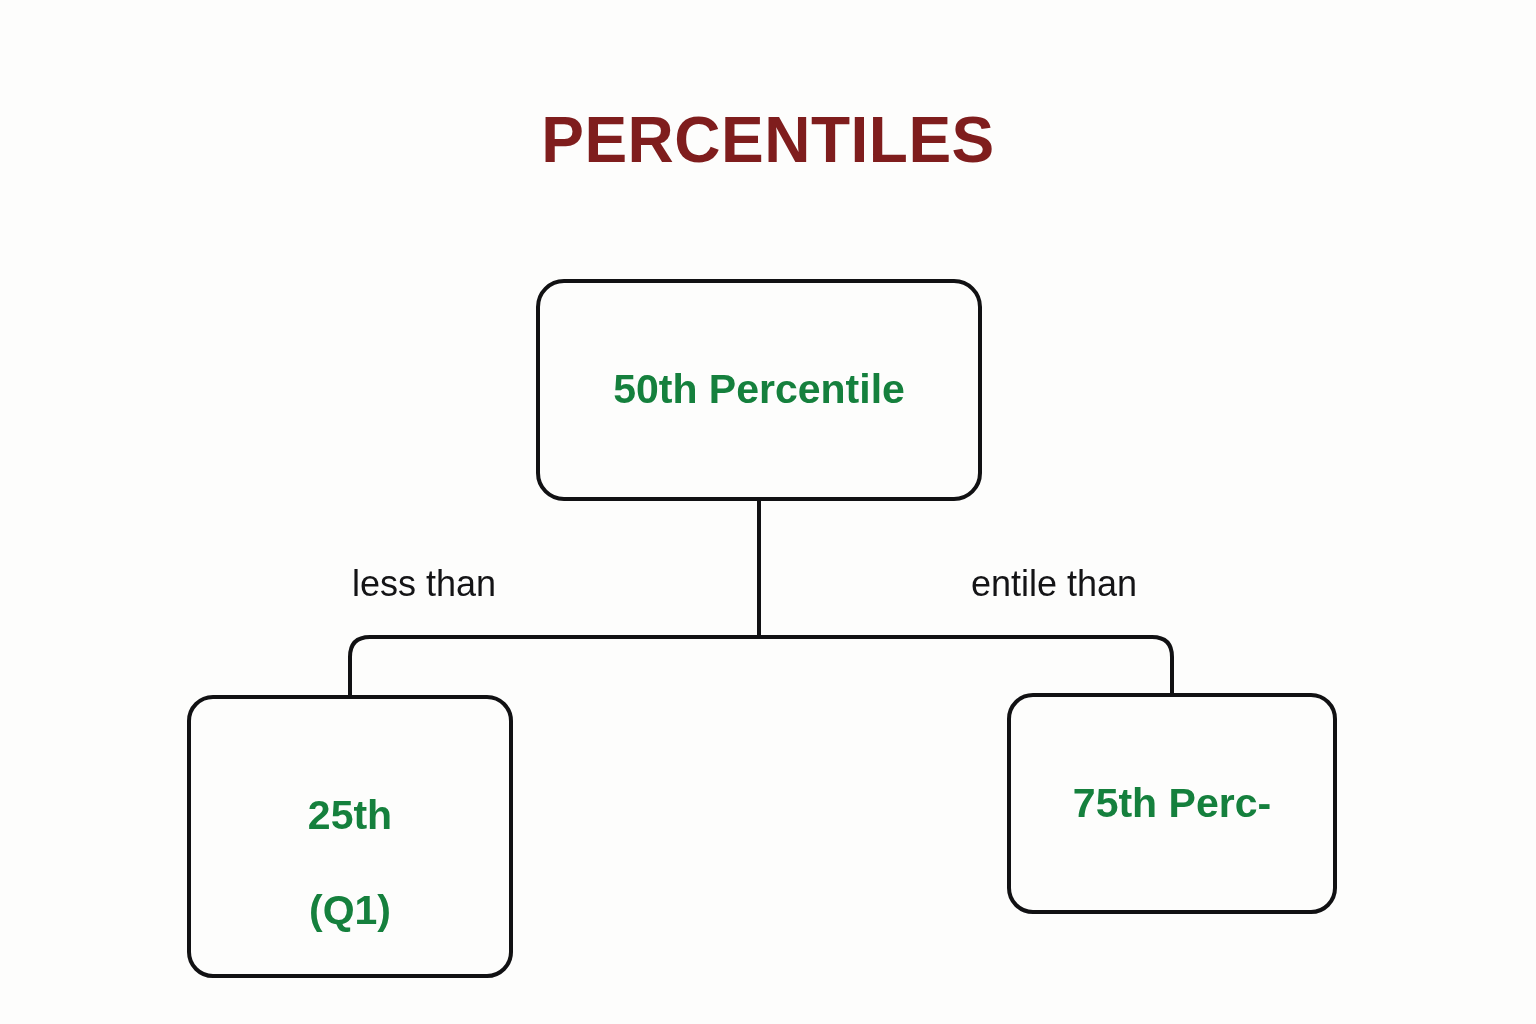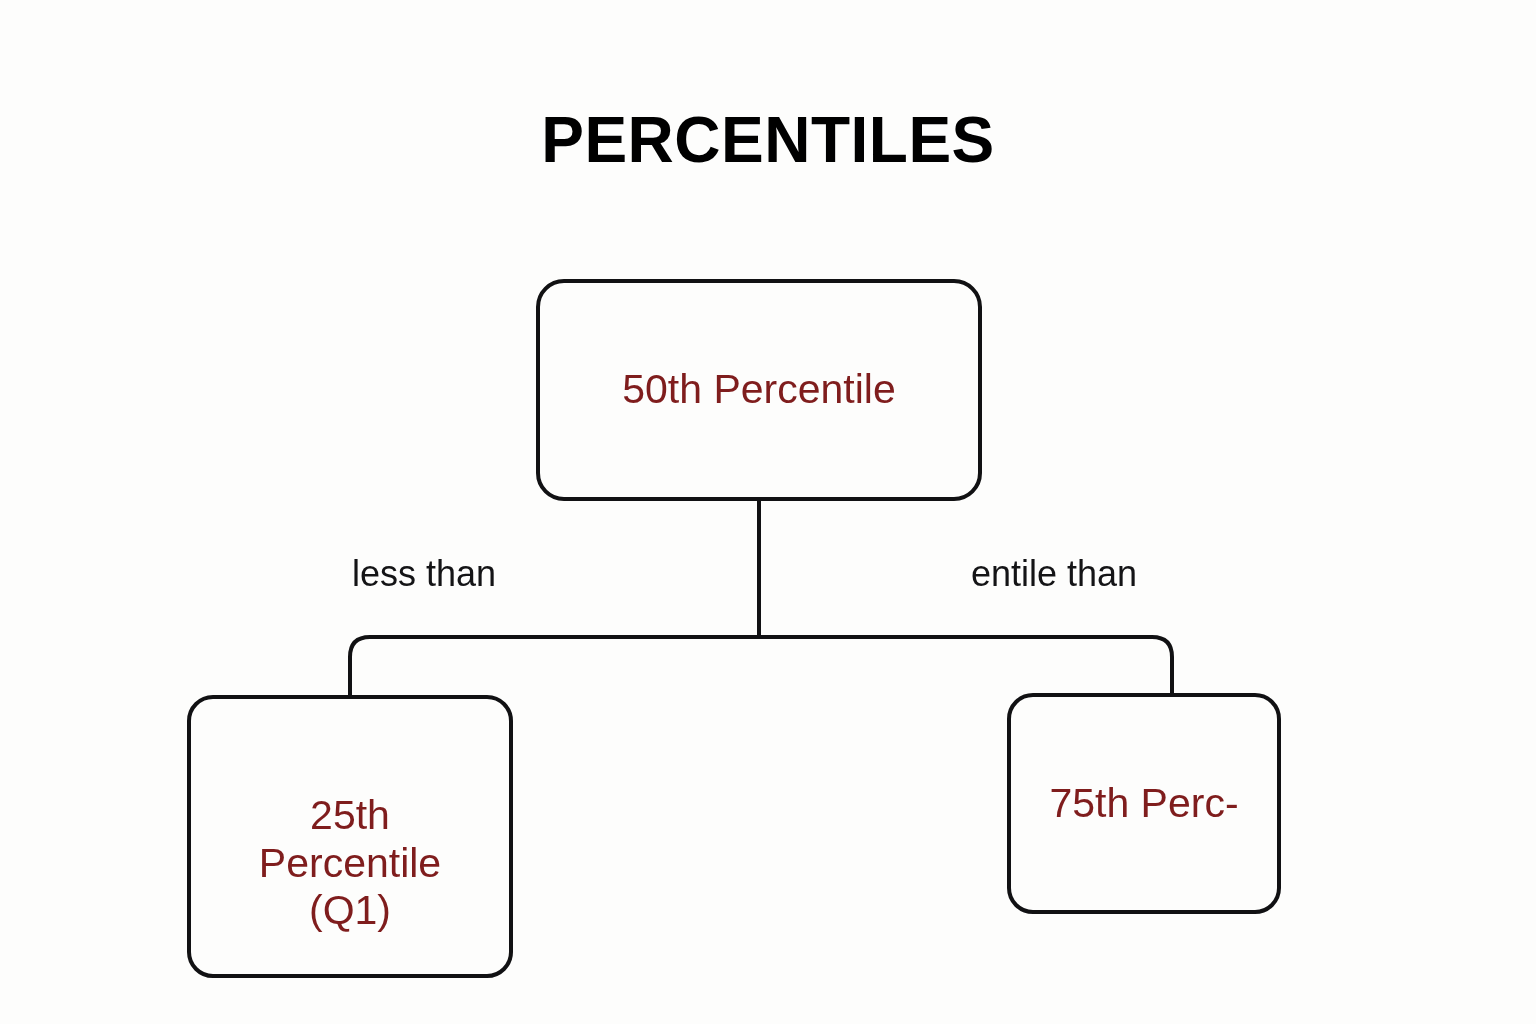--- a/index.html
+++ b/index.html
@@ -25,21 +25,21 @@
   
   #diagram-title {
     position: absolute;
     left: 0;
     top: 108px;
     width: 1536px;
     text-align: center;
     font-size: 64px;
     font-weight: 700;
     letter-spacing: 0.5px;
-    color: #000000;
+    color: #7f1d1d;
     line-height: 1;
     white-space: nowrap;
   }
 
   
   #connectors {
     position: absolute;
     left: 0;
     top: 0;
     width: 1536px;
@@ -51,22 +51,22 @@
   .node {
     position: absolute;
     box-sizing: border-box;
     background: #fdfdfc;
     border: 4px solid #111113;
     border-radius: 26px;
     display: flex;
     align-items: center;
     justify-content: center;
     text-align: center;
-    color: #7f1d1d;
-    font-weight: 400;
+    color: #15803d;
+    font-weight: 700;
     line-height: 1.16;
   }
 
   #node-median {
     left: 536px;
     top: 279px;
     width: 446px;
     height: 222px;
     font-size: 41px;
     border-radius: 28px;
@@ -85,33 +85,34 @@
     position: relative;
     z-index: 3;
     transform: translateY(27px);
     background: #fdfdfc;
     padding: 2px 6px;
   }
 
   #node-q3 {
     left: 1007px;
     top: 693px;
-    width: 274px;
+    width: 330px;
     height: 221px;
     font-size: 41px;
   }
 
   
   .edge-label {
     position: absolute;
     font-size: 36px;
     font-weight: 400;
     color: #141416;
     white-space: nowrap;
     line-height: 1;
+    margin-top: 10px;
   }
 
   #edge-label-less {
     left: 352px;
     top: 556px;
   }
 
   #edge-label-greater {
     left: 971px;
     top: 556px;
@@ -131,21 +132,21 @@
     <path d="M 350,695 L 350,657 Q 350,637 370,637 L 759,637" fill="none" stroke="#111113" stroke-width="4" stroke-linecap="butt"></path>
 
     <path d="M 759,637 L 1152,637 Q 1172,637 1172,657 L 1172,695" fill="none" stroke="#111113" stroke-width="4" stroke-linecap="butt"></path>
   </svg>
 
   <div class="node" id="node-median">
     <span class="node-label"><span>50th Percentile</span><br></span>
   </div>
 
   <div class="node" id="node-q1">
-    <span class="node-label"><span>25th</span><br><span>Percentile</span><br><span>(Q1)</span></span>
+    <span class="node-label"><span>25th</span><br><br><span>(Q1)</span></span>
   </div>
 
   <div class="node" id="node-q3">
     <span class="node-label"><span>75th Perc-</span><br></span>
   </div>
 
   <div class="edge-label" id="edge-label-less">less than</div>
 
   <div class="edge-label" id="edge-label-greater">entile than</div>
 

